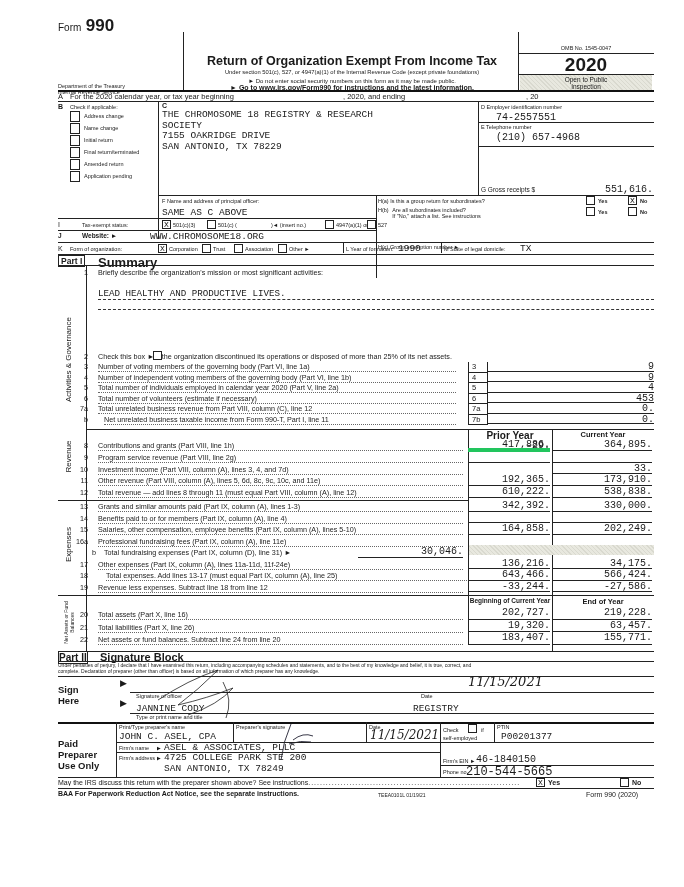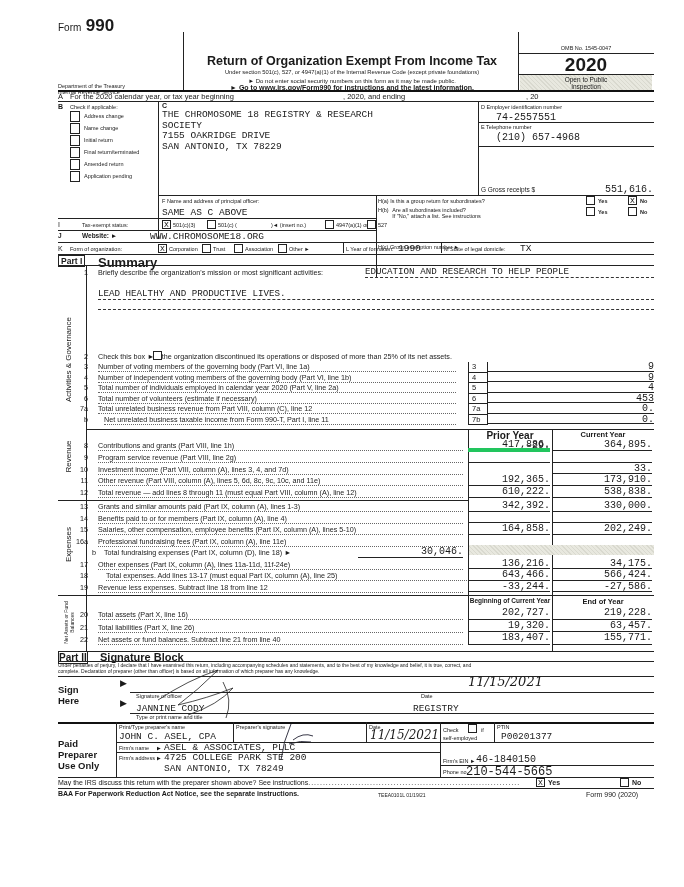--- a/index.html
+++ b/index.html
@@ -169,21 +169,20 @@
   <div class="hl" style="left:0;top:265px;width:596px;"></div>
   <div class="vl" style="left:28px;top:265px;height:387px;"></div>
 
   <div class="side" style="left:-40px;top:355px;width:100px;">Activities &amp; Governance</div>
   <div class="side" style="left:-10px;top:452px;width:40px;">Revenue</div>
   <div class="side" style="left:-12px;top:540px;width:44px;">Expenses</div>
   <div class="side" style="left:-17px;top:617px;width:56px;font-size:5px;line-height:5.5px;white-space:normal;">Net Assets or Fund Balances</div>
 
   <div class="rownum" style="left:14px;top:268px;">1</div>
   <div class="rowtxt" style="left:40px;top:268px;">Briefly describe the organization's mission or most significant activities:</div>
-  <div class="abs mono dash" style="left:307px;top:266px;width:289px;font-size:9.2px;">EDUCATION AND RESEARCH TO HELP PEOPLE</div>
   <div class="abs mono dash" style="left:40px;top:288px;width:556px;font-size:9.2px;">LEAD HEALTHY AND PRODUCTIVE LIVES.</div>
   <div class="abs dash" style="left:40px;top:300px;width:556px;height:10px;"></div>
 
   <div class="rownum" style="left:14px;top:352px;">2</div>
   <div class="rowtxt" style="left:40px;top:352px;">Check this box ►      if the organization discontinued its operations or disposed of more than 25% of its net assets.</div>
   <div class="cb" style="left:95px;top:351px;"></div>
 
   <div id="gov-rows">
       <div class="rownum" style="left:14px;top:362px;">3</div>
       <div class="rowtxt dots" style="left:40px;top:362px;width:358px;overflow:hidden;">Number of voting members of the governing body (Part VI, line 1a)</div>
@@ -250,21 +249,21 @@
       <div class="num" style="left:494px;top:511.5px;width:100px;border-bottom:1px solid #222;height:11.5px;"></div>
       <div class="rownum" style="left:14px;top:525px;">15</div>
       <div class="rowtxt dots" style="left:40px;top:525px;width:365px;overflow:hidden;">Salaries, other compensation, employee benefits (Part IX, column (A), lines 5-10)</div>
       <div class="num" style="left:410px;top:523px;width:82px;border-bottom:1px solid #222;height:11.5px;">164,858.</div>
       <div class="num" style="left:494px;top:523px;width:100px;border-bottom:1px solid #222;height:11.5px;">202,249.</div>
       <div class="rownum" style="left:14px;top:536.5px;">16a</div>
       <div class="rowtxt dots" style="left:40px;top:536.5px;width:365px;overflow:hidden;">Professional fundraising fees (Part IX, column (A), line 11e)</div>
       <div class="num" style="left:410px;top:534.5px;width:82px;border-bottom:1px solid #222;height:11.5px;"></div>
       <div class="num" style="left:494px;top:534.5px;width:100px;border-bottom:1px solid #222;height:11.5px;"></div>
       <div class="rownum" style="left:22px;top:548px;">b</div>
-      <div class="rowtxt" style="left:46px;top:548px;">Total fundraising expenses (Part IX, column (D), line 18) ►</div>
+      <div class="rowtxt" style="left:46px;top:548px;">Total fundraising expenses (Part IX, column (D), line 31) ►</div>
       <div class="num" style="left:300px;top:546px;width:105px;border-bottom:1px solid #222;">30,046.</div>
       <div class="rownum" style="left:14px;top:559.5px;">17</div>
       <div class="rowtxt dots" style="left:40px;top:559.5px;width:365px;overflow:hidden;">Other expenses (Part IX, column (A), lines 11a-11d, 11f-24e)</div>
       <div class="num" style="left:410px;top:557.5px;width:82px;border-bottom:1px solid #222;height:11.5px;">136,216.</div>
       <div class="num" style="left:494px;top:557.5px;width:100px;border-bottom:1px solid #222;height:11.5px;">34,175.</div>
       <div class="rownum" style="left:14px;top:571px;">18</div>
       <div class="rowtxt dots" style="left:40px;top:571px;width:365px;overflow:hidden;margin-left:8px;">Total expenses. Add lines 13-17 (must equal Part IX, column (A), line 25)</div>
       <div class="num" style="left:410px;top:569px;width:82px;border-bottom:1px solid #222;height:11.5px;">643,466.</div>
       <div class="num" style="left:494px;top:569px;width:100px;border-bottom:1px solid #222;height:11.5px;">566,424.</div>
       <div class="rownum" style="left:14px;top:582.5px;">19</div>
@@ -279,21 +278,21 @@
   <div id="net-rows">
       <div class="rownum" style="left:14px;top:610px;">20</div>
       <div class="rowtxt dots" style="left:40px;top:610px;width:365px;overflow:hidden;">Total assets (Part X, line 16)</div>
       <div class="num" style="left:410px;top:607px;width:82px;border-bottom:1px solid #222;height:12.5px;">202,727.</div>
       <div class="num" style="left:494px;top:607px;width:100px;border-bottom:1px solid #222;height:12.5px;">219,228.</div>
       <div class="rownum" style="left:14px;top:622.5px;">21</div>
       <div class="rowtxt dots" style="left:40px;top:622.5px;width:365px;overflow:hidden;">Total liabilities (Part X, line 26)</div>
       <div class="num" style="left:410px;top:619.5px;width:82px;border-bottom:1px solid #222;height:12.5px;">19,320.</div>
       <div class="num" style="left:494px;top:619.5px;width:100px;border-bottom:1px solid #222;height:12.5px;">63,457.</div>
       <div class="rownum" style="left:14px;top:635px;">22</div>
-      <div class="rowtxt dots" style="left:40px;top:635px;width:365px;overflow:hidden;">Net assets or fund balances. Subtract line 21 from line 40</div>
+      <div class="rowtxt dots" style="left:40px;top:635px;width:365px;overflow:hidden;">Net assets or fund balances. Subtract line 24 from line 20</div>
       <div class="num" style="left:410px;top:632px;width:82px;border-bottom:1px solid #222;height:12.5px;">183,407.</div>
       <div class="num" style="left:494px;top:632px;width:100px;border-bottom:1px solid #222;height:12.5px;">155,771.</div>
     </div>
 
   <div class="hl" style="left:0;top:651px;width:596px;"></div>
   <div class="abs" style="left:0;top:651px;font-size:10px;font-weight:bold;border:1px solid #222;padding:0 0;">Part II</div>
   <div class="abs" style="left:42px;top:651px;font-size:11px;font-weight:bold;">Signature Block</div>
   <div class="hl" style="left:0;top:661px;width:596px;"></div>
   <div class="abs" style="left:0;top:663px;font-size:5px;line-height:5.5px;">
     <div>Under penalties of perjury, I declare that I have examined this return, including accompanying schedules and statements, and to the best of my knowledge and belief, it is true, correct, and</div>

